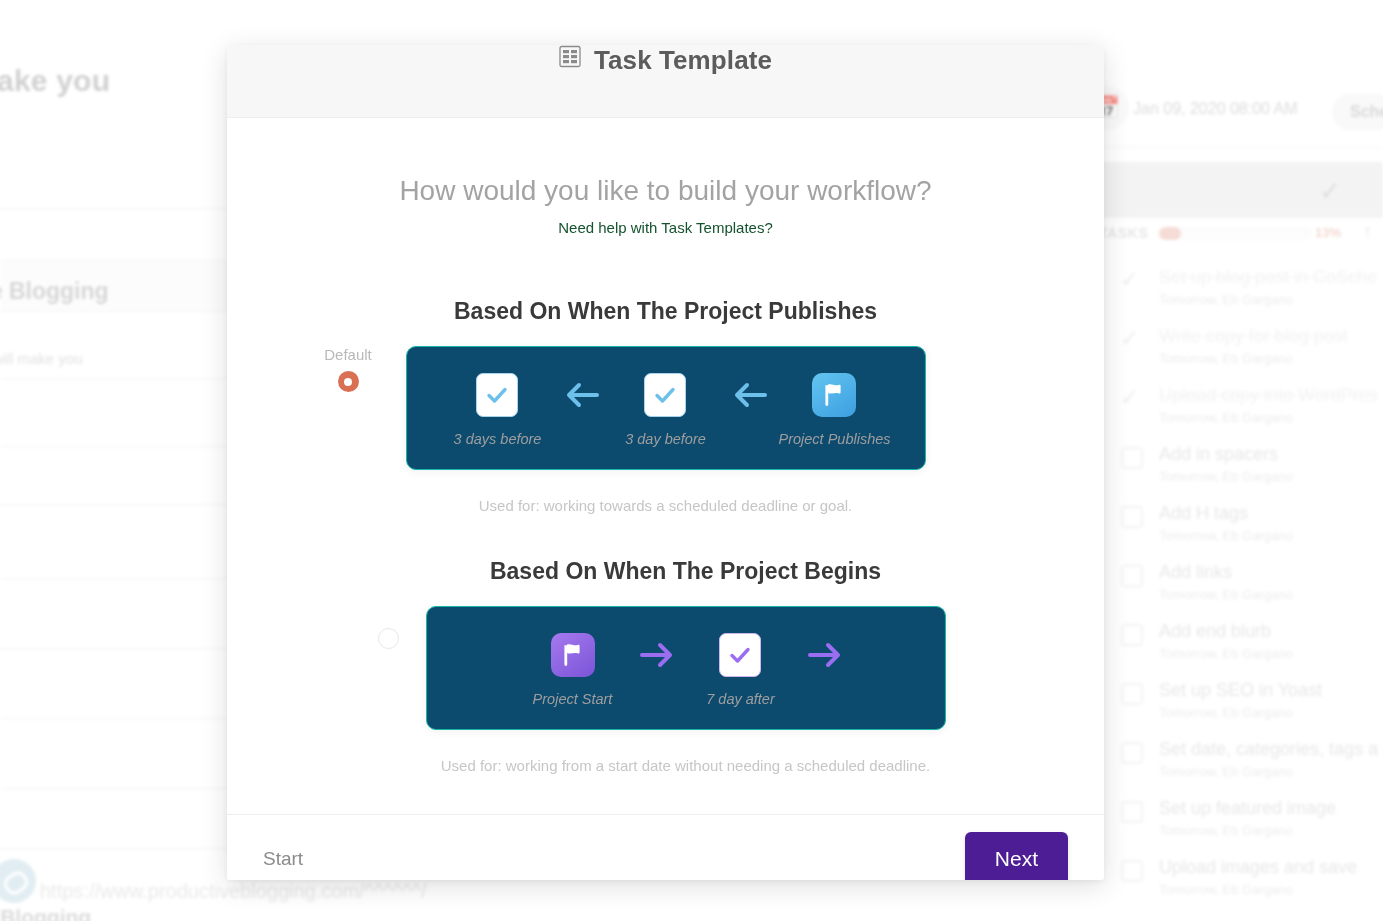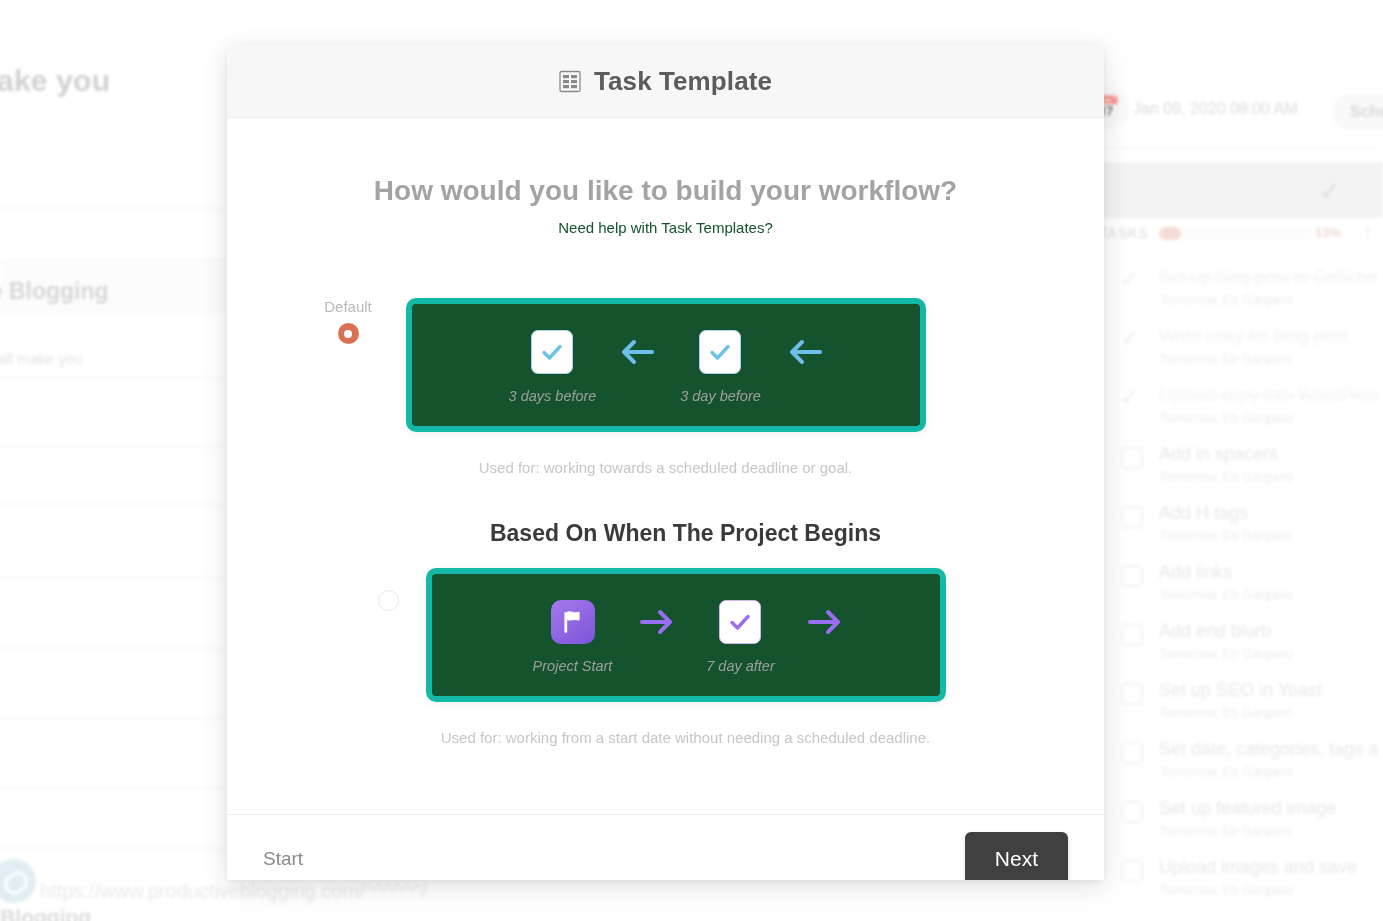--- a/index.html
+++ b/index.html
@@ -100,30 +100,30 @@
 
   
   .modal {
     position: absolute; left: 227px; top: 45px; width: 877px; height: 835px;
     background: #ffffff; border-radius: 3px;
     box-shadow: 0 6px 28px rgba(0,0,0,.13), 0 2px 6px rgba(0,0,0,.06);
     overflow: hidden;
   }
   .modal-header {
     height: 73px; background: #f7f7f7; border-bottom: 1px solid #eeeeee;
-    display: flex; align-items: center; justify-content: center; gap: 13px;
+    display: flex; align-items: flex-start; justify-content: center; gap: 13px;
   }
   .modal-header .mh-icon { width: 22px; height: 23px; color: #8a8a8a; display:block; }
   .modal-title { font-size: 26px; font-weight: bold; color: #5c5c5c; letter-spacing: .1px; }
 
   .modal-body { position: relative; height: 727px; }
 
   .q-title {
     text-align: center; margin-top: 57px;
-    font-size: 28px; color: #a3a3a3; font-weight: bold;
+    font-size: 28px; color: #a3a3a3; font-weight: normal;
   }
   .q-sub {
     text-align: center; margin-top: 12px; font-size: 15px; color: #14532d;
   }
 
   .section { position: relative; }
   .sec-title {
     text-align: center; font-size: 23px; font-weight: bold; color: #3a3a3a;
   }
   .sec1 { margin-top: 62px; }
@@ -139,22 +139,22 @@
     width: 21px; height: 21px; border-radius: 50%;
     border: 1px solid #e7e7e7; background: #fff; margin: 0 auto; position: relative;
   }
   .radio.checked { border: none; background: #d96f53; }
   .radio.checked::after {
     content: ""; position: absolute; left: 6.5px; top: 6.5px;
     width: 8px; height: 8px; border-radius: 50%; background: #ffffff;
   }
 
   .card {
-    margin: 0 auto; width: 520px; background: #14532d;
-    border: 6px solid #14b8a6; border-radius: 10px;
+    margin: 0 auto; width: 520px; background: #0c4a6e;
+    border: 1px solid #14b8a6; border-radius: 10px;
     box-shadow: 0 2px 10px rgba(0,0,0,.055);
     padding: 26px 22px 22px 22px;
     display: flex; align-items: flex-start; justify-content: center;
   }
 
   .step { width: 110px; text-align: center; }
   .step-icon { width: 44px; height: 44px; margin: 0 auto; position: relative; }
   .step-label {
     margin-top: 14px; font-size: 14.5px; font-style: italic; color: #9e9e9e;
     white-space: nowrap;
@@ -187,21 +187,21 @@
     position: absolute; left: 0; right: 0; bottom: 0; height: 88px;
     border-top: 1px solid #eeeeee; background: #fff;
     display: flex; align-items: center; justify-content: space-between;
     padding: 0 36px;
   }
   .cancel-btn {
     font-size: 19px; color: #8b8b8b; background: none; border: none;
     cursor: pointer; font-family: inherit;
   }
   .next-btn {
-    background: #404040; color: #ffffff; border: none; border-radius: 6px;
+    background: #4c1d95; color: #ffffff; border: none; border-radius: 6px;
     padding: 0 30px; height: 54px; font-size: 21px; cursor: pointer;
     font-family: inherit; box-shadow: 0 2px 5px rgba(0,0,0,.12);
   }
 </style>
 </head>
 <body>
 
 <div id="root">
 
   <div class="bg-layer">
@@ -326,20 +326,21 @@
       </span>
       <span class="modal-title">Task Template</span>
     </div>
 
     <div class="modal-body">
 
       <div class="q-title">How would you like to build your workflow?</div>
       <div class="q-sub">Need help with Task Templates?</div>
 
       <div class="section sec1">
+        <div class="sec-title">Based On When The Project Publishes</div>
 
         <div class="opt-row">
           <div class="radio-wrap">
             <div class="radio-label">Default</div>
             <div class="radio checked"></div>
           </div>
 
           <div class="card">
             <div class="step">
               <div class="step-icon">
@@ -370,20 +371,31 @@
               <div class="step-label">3 day before</div>
             </div>
 
             <div class="arrow">
               <svg viewBox="0 0 38 32" fill="none" stroke="#6cc0ea" stroke-width="4" stroke-linecap="round" stroke-linejoin="round">
                 <path d="M34 16 H7"></path>
                   <path d="M16 6 L6 16 L16 26"></path>
               </svg>
             </div>
 
+            <div class="step">
+              <div class="step-icon">
+                <div class="flag-box flag-blue">
+                  <svg viewBox="0 0 26 26" fill="#ffffff">
+                    <path d="M7.2 3.2 c0 0 0 14.5 0 19.3 c0 .9 -.6 1.4 -1.4 1.4 c-.8 0 -1.4 -.5 -1.4 -1.4 c0 -4.8 0 -19.3 0 -19.3 z"></path>
+                    <path d="M7 2.6 c3.6 -1.6 7.2 1.9 10.6 .3 c1.2 -.6 2 0 2 1.1 c0 1.6 0 4.8 0 6.2 c0 1 -.9 1.6 -2 1.2 c-3.4 -1.3 -7 1.2 -10.6 -.4 z"></path>
+                  </svg>
+                </div>
+              </div>
+              <div class="step-label">Project Publishes</div>
+            </div>
           </div>
         </div>
 
         <div class="used-for">Used for: working towards a scheduled deadline or goal.</div>
       </div>
 
       <div class="section sec2">
         <div class="sec-title">Based On When The Project Begins</div>
 
         <div class="opt-row">

